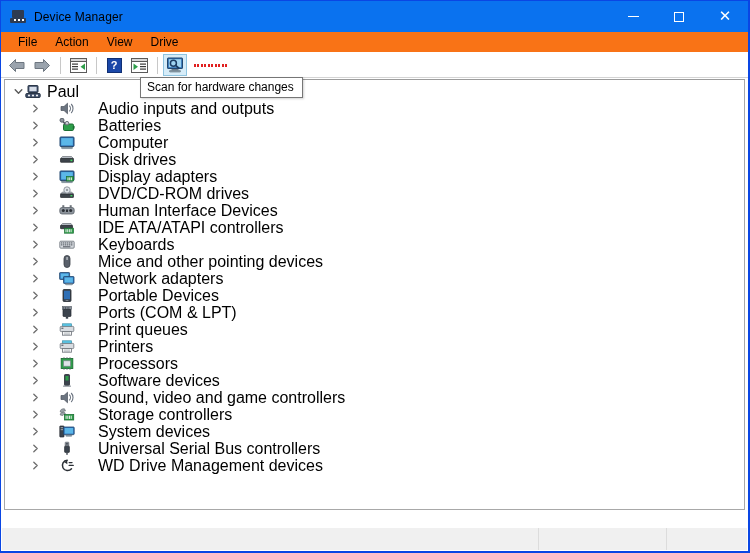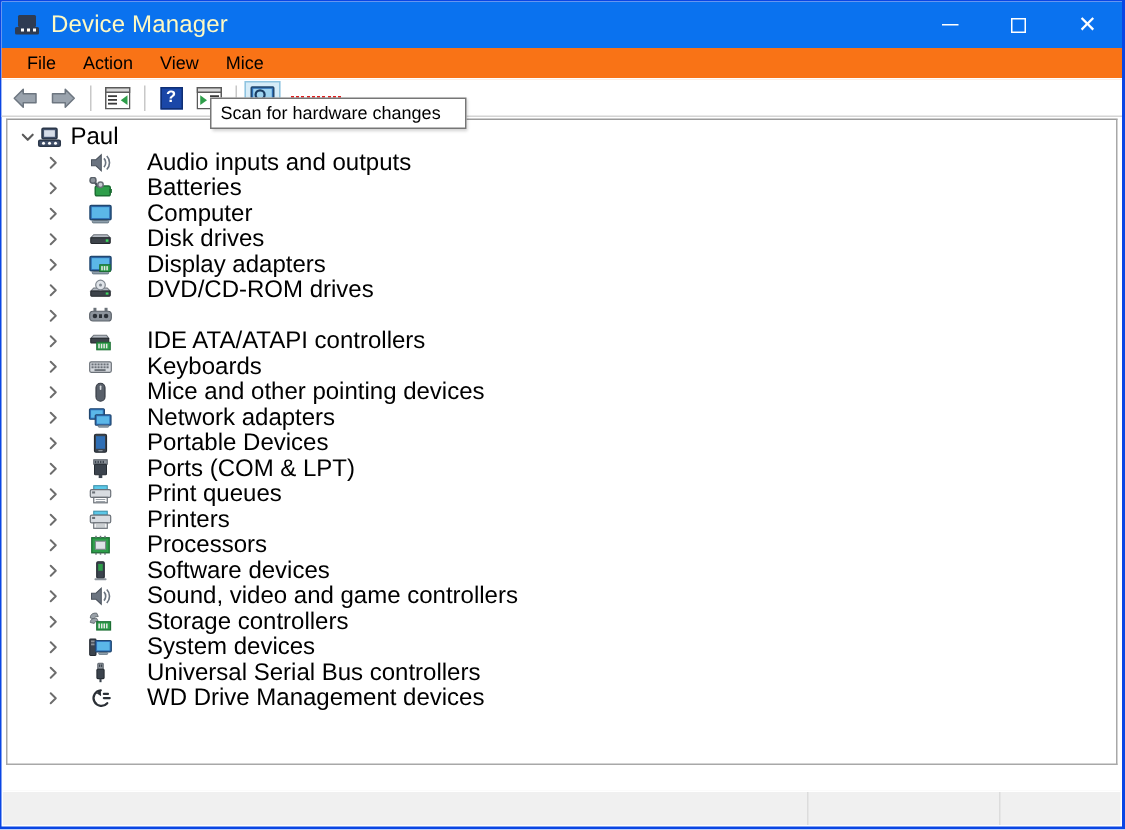--- a/index.html
+++ b/index.html
@@ -54,22 +54,22 @@
   .tb-dot {
     position: absolute;
     width: 2px; height: 2px;
     background: #ffffff;
     top: 10.5px;
   }
   .tb-dot.d1 { left: 4px; }
   .tb-dot.d2 { left: 8px; }
   .tb-dot.d3 { left: 12px; }
   #titlebar-title {
-    color: #fef9c3;
-    font-size: 16px;
+    color: #000000;
+    font-size: 12px;
     letter-spacing: 0.1px;
     white-space: nowrap;
   }
   #window-controls {
     position: absolute;
     right: 0; top: 0;
     height: 31px;
     display: flex;
   }
   .wc-btn {
@@ -220,24 +220,24 @@
     height: 16px;
     margin-right: 5px;
     position: relative;
   }
   .node-label { line-height: 17px; }
 
   
   #tooltip {
     position: absolute;
     left: 139px;
-    top: 64px;
+    top: 76px;
     background: #ffffff;
     border: 1px solid #767676;
-    padding: 2px 16px 3px 6px;
+    padding: 2px 8px 3px 6px;
     font-size: 12px;
     color: #000000;
     white-space: nowrap;
     z-index: 40;
     box-shadow: 1px 1px 2px rgba(0,0,0,0.18);
   }
 
   
   #statusbar {
     position: absolute;
@@ -287,21 +287,21 @@
       <div class="wc-btn">
         <span class="wc-close-glyph">✕</span>
       </div>
     </div>
   </div>
 
   <div id="menubar">
     <div class="menu-item">File</div>
     <div class="menu-item">Action</div>
     <div class="menu-item">View</div>
-    <div class="menu-item">Mice</div>
+    <div class="menu-item">Drive</div>
   </div>
 
   <div id="toolbar">
 
     <div class="tb-item">
       <span class="arrow-ico">
         <svg width="18" height="15" viewBox="0 0 18 15">
           <path d="M7.5 1.5 L1.5 7.5 L7.5 13.5 L7.5 10.5 L16 10.5 L16 4.5 L7.5 4.5 Z" fill="#9aa3ad" stroke="#6d7680" stroke-width="1" stroke-linejoin="round"></path>
         </svg>
       </span>
@@ -506,20 +506,21 @@
         <span class="node-icon">
           <svg width="16" height="15" viewBox="0 0 16 15">
             <rect x="0.8" y="4.5" width="14.4" height="6.5" rx="2.2" fill="#8d949c" stroke="#5b626a" stroke-width="0.8"></rect>
             <circle cx="4.3" cy="7.6" r="1.5" fill="#2b3036"></circle>
             <circle cx="11.7" cy="7.6" r="1.5" fill="#2b3036"></circle>
             <rect x="7" y="6.5" width="2" height="2.5" fill="#2b3036"></rect>
             <rect x="3.3" y="2.2" width="2" height="2.4" fill="#6a7178"></rect>
             <rect x="10.7" y="2.2" width="2" height="2.4" fill="#6a7178"></rect>
           </svg>
         </span>
+        <span class="node-label">Human Interface Devices</span>
       </div>
 
       <div class="tree-row child">
         <span class="chevron">
           <svg width="9" height="9" viewBox="0 0 9 9">
               <path d="M2.8 1.2 L6.2 4.5 L2.8 7.8" fill="none" stroke="#6d6d6d" stroke-width="1.3" stroke-linecap="round" stroke-linejoin="round"></path>
             </svg>
         </span>
         <span class="node-icon">
           <svg width="16" height="15" viewBox="0 0 16 15">

